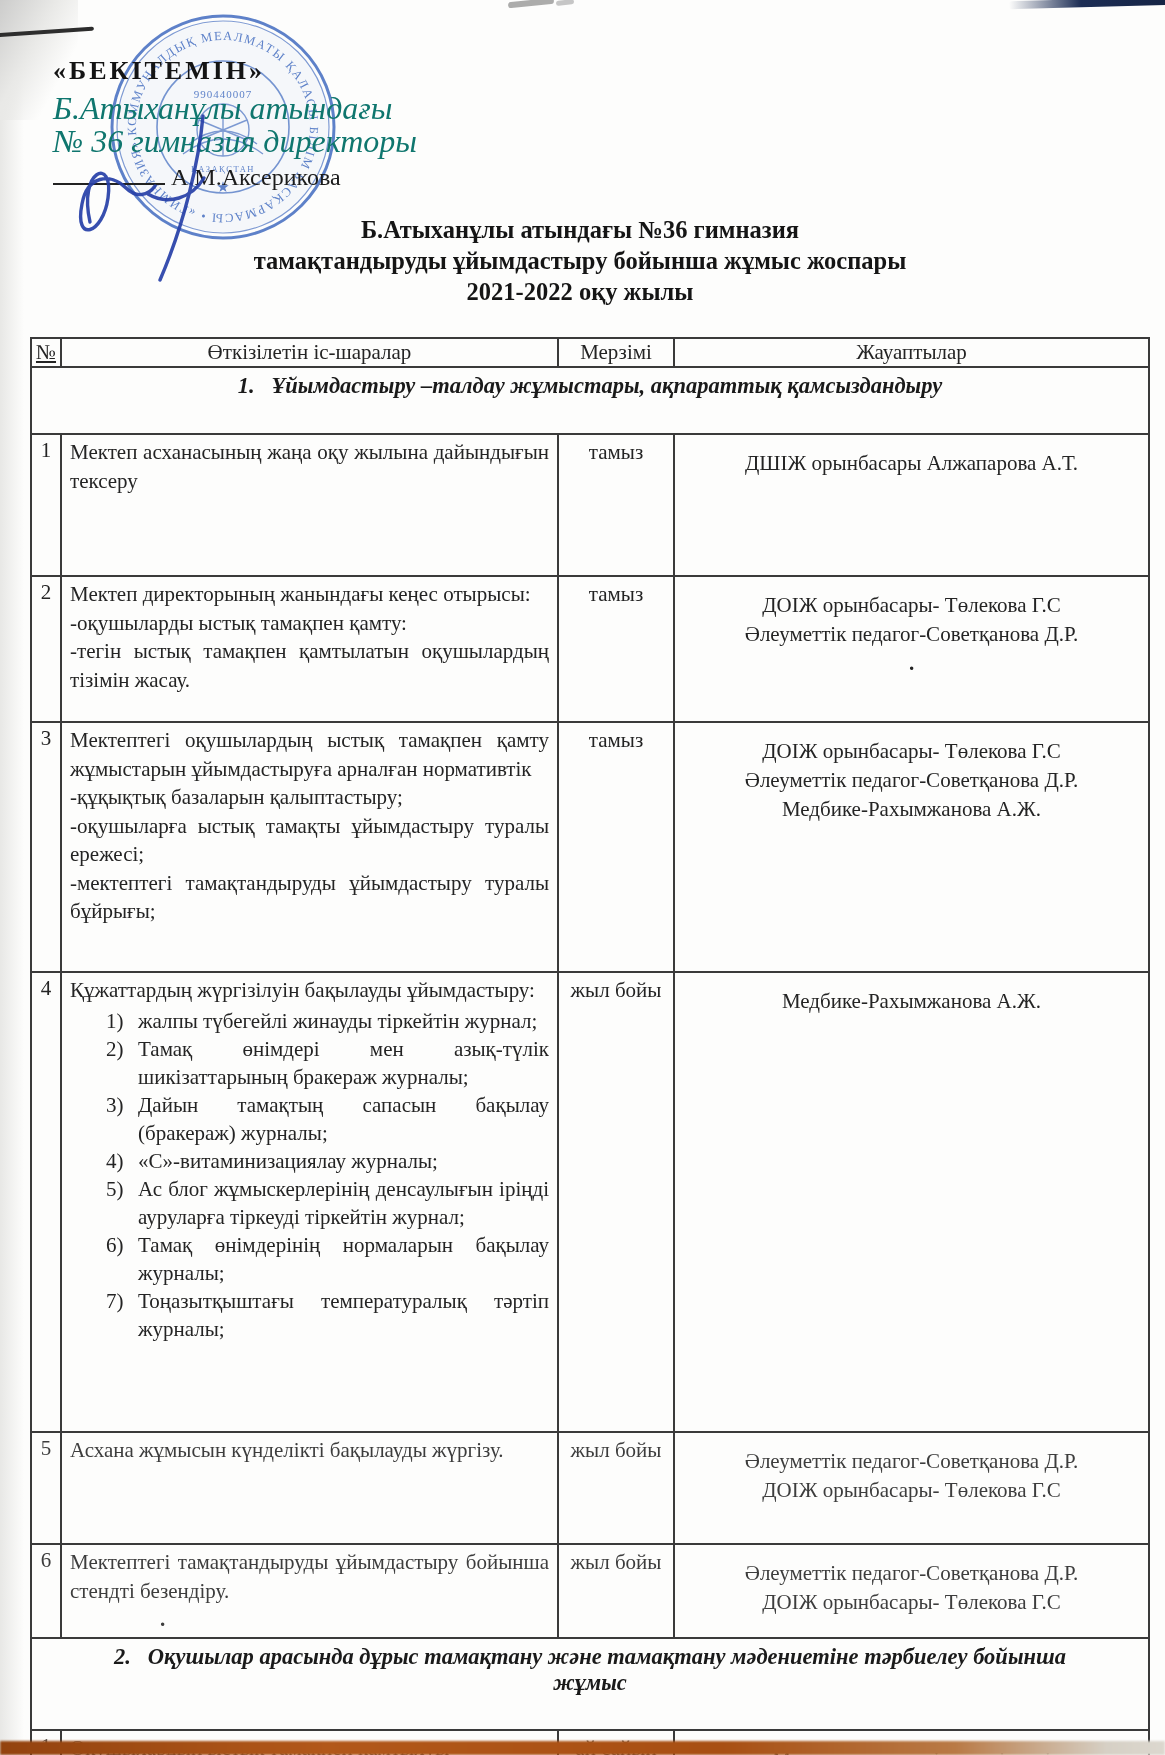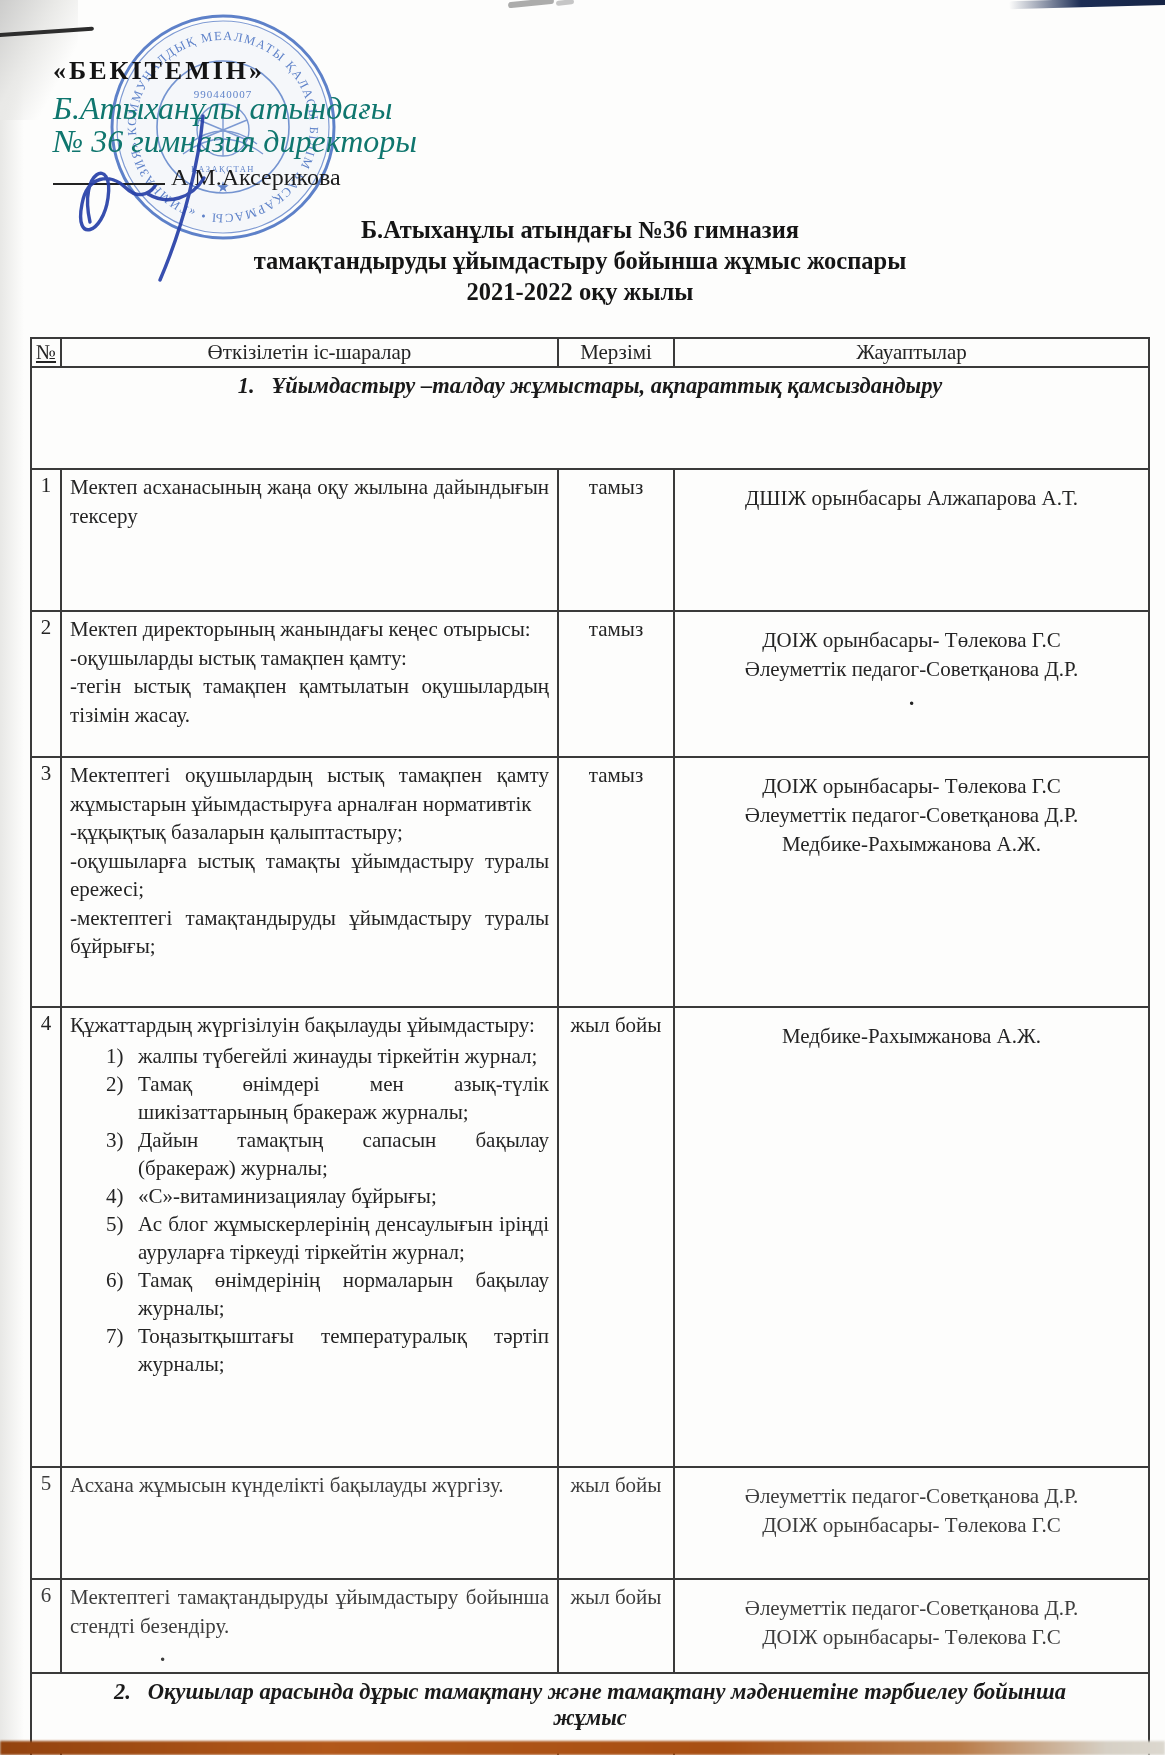--- a/index.html
+++ b/index.html
@@ -123,21 +123,21 @@
       <col style="width:116px">
       <col style="width:475px">
   </colgroup>
   <tbody>
       <tr class="head" style="height:26px">
     <td><span class="hdr-num">№</span></td>
     <td>Өткізілетін іс-шаралар</td>
     <td>Мерзімі</td>
     <td>Жауаптылар</td>
   </tr>
-  <tr class="sec" style="height:102px">
+  <tr class="sec" style="height:67px">
     <td colspan="4">1.   Ұйымдастыру –талдау жұмыстары, ақпараттық қамсыздандыру</td>
   </tr>
 
   <tr style="height:142px">
     <td class="c-num">1</td>
     <td class="c-act">
       <p>Мектеп асханасының жаңа оқу жылына дайындығын тексеру</p>
     </td>
     <td class="c-term">тамыз</td>
     <td class="c-resp">
@@ -177,21 +177,21 @@
   </tr>
 
   <tr style="height:460px">
     <td class="c-num">4</td>
     <td class="c-act">
       <p>Құжаттардың жүргізілуін бақылауды ұйымдастыру:</p>
       <ol class="journal">
         <li>жалпы түбегейлі жинауды тіркейтін журнал;</li>
         <li>Тамақ өнімдері мен азық-түлік шикізаттарының бракераж журналы;</li>
         <li>Дайын тамақтың сапасын бақылау (бракераж) журналы;</li>
-        <li>«С»-витаминизациялау бұйрығы;</li>
+        <li>«С»-витаминизациялау журналы;</li>
         <li>Ас блог жұмыскерлерінің денсаулығын іріңді ауруларға тіркеуді тіркейтін журнал;</li>
         <li>Тамақ өнімдерінің нормаларын бақылау журналы;</li>
         <li>Тоңазытқыштағы температуралық тәртіп журналы;</li>
       </ol>
     </td>
     <td class="c-term">жыл бойы</td>
     <td class="c-resp">
       <div>Медбике-Рахымжанова А.Ж.</div>
     </td>
   </tr>
@@ -214,21 +214,21 @@
       <p>Мектептегі тамақтандыруды ұйымдастыру бойынша стендті безендіру.</p>
       <p class="stray-dot">.</p>
     </td>
     <td class="c-term">жыл бойы</td>
     <td class="c-resp">
       <div>Әлеуметтік педагог-Советқанова Д.Р.</div>
       <div>ДОІЖ орынбасары- Төлекова Г.С</div>
     </td>
   </tr>
 
-  <tr class="sec sec2" style="height:78px">
+  <tr class="sec sec2" style="height:92px">
     <td colspan="4">2.   Оқушылар арасында дұрыс тамақтану және тамақтану мәдениетіне тәрбиелеу бойынша жұмыс</td>
   </tr>
 
   <tr class="partial" style="height:70px">
     <td class="c-num">
           <div class="blurry">1</div>
         </td>
     <td class="c-act">
           <p class="blurry">Оқушылардың ыстық тамақпен қамтылуы</p>
         </td>

